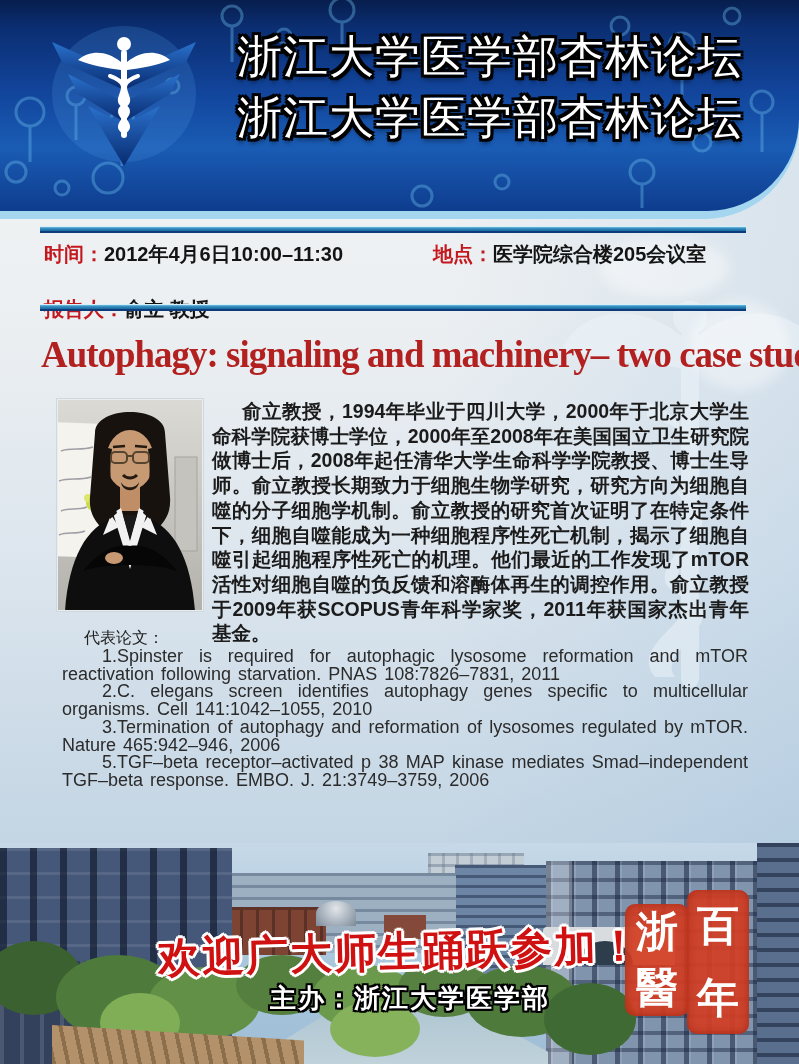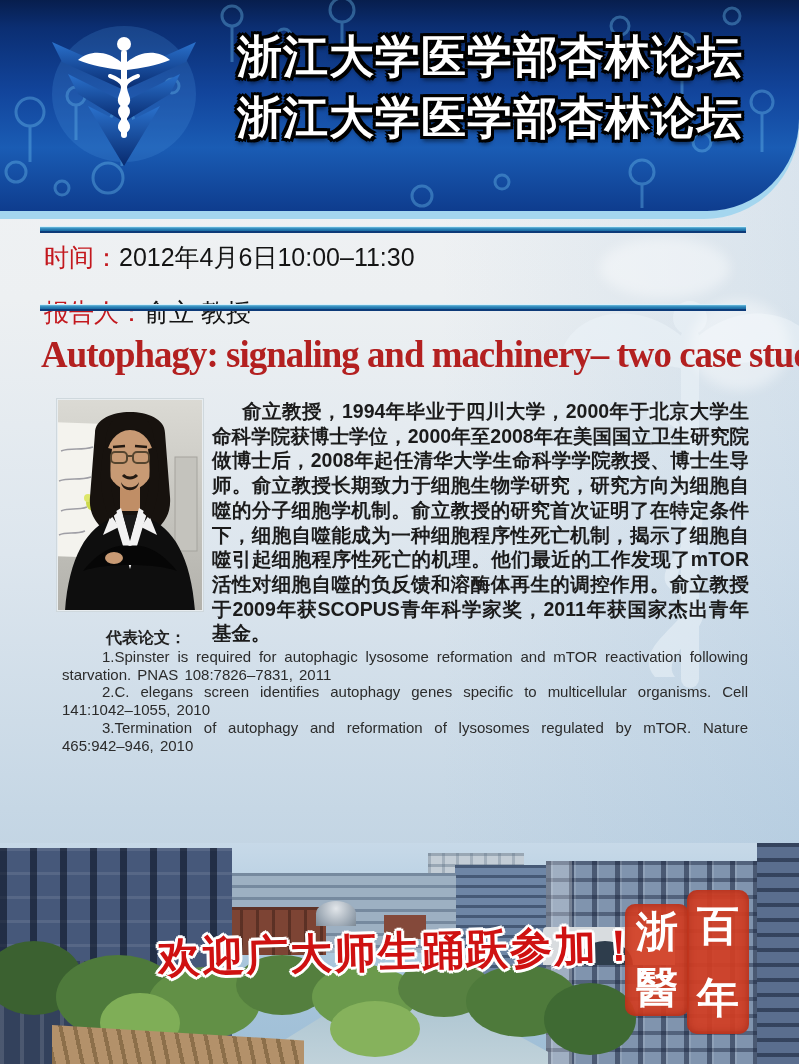--- a/index.html
+++ b/index.html
@@ -13,49 +13,49 @@
   .watermark{position:absolute; right:-26px; top:292px; width:270px; height:430px; opacity:.5; z-index:0;}
   .wisp{position:absolute;border-radius:50%;background:rgba(255,255,255,.4);filter:blur(6px);}
 
   
   .header-wrap{position:absolute;left:0;top:0;width:799px;height:219px;background:#a4d6ef;border-radius:0 0 95px 0;z-index:2;}
   .header{position:absolute;left:0;top:0;width:799px;height:211px;overflow:hidden;border-radius:0 0 92px 0;
     background:linear-gradient(180deg,#071e4d 0%,#0b2e72 13%,#12459c 44%,#1a5cb4 70%,#0e3c8e 100%);}
   .circuits{position:absolute;inset:0;}
   .logo{position:absolute;left:48px;top:18px;width:152px;height:150px;}
   .header-title{position:absolute;left:198px;top:26px;width:584px;text-align:center;color:#fff;
-    font-weight:bold;font-size:45px;line-height:61px;letter-spacing:1px;white-space:nowrap;
+    font-weight:normal;font-size:45px;line-height:61px;letter-spacing:1px;white-space:nowrap;
     text-shadow:-3px -3px 0 #000,3px -3px 0 #000,-3px 3px 0 #000,3px 3px 0 #000,0 -3px 0 #000,0 3px 0 #000,-3px 0 0 #000,3px 0 0 #000,0 5px 4px rgba(0,0,0,.55);}
 
   
   .bar{position:absolute;left:40px;width:706px;height:7px;z-index:2;
     background:linear-gradient(180deg,#6fbede 0%,#2f87ba 45%,#1a6aa2 100%);
     border-top:1px solid #d8effa;border-bottom:2px solid #0d3a78;}
   .bar1{top:226px;} .bar2{top:304px;}
 
   
-  .info-row{position:absolute;height:26px;font-size:25px;font-weight:normal;color:#141414;white-space:nowrap;z-index:2;}
+  .info-row{position:absolute;height:26px;font-size:20px;font-weight:bold;color:#141414;white-space:nowrap;z-index:2;}
   .info-label{color:#c3181e;}
   .r1l{left:44px;top:241px;} .r1r{left:433px;top:241px;}
   .r2l{left:44px;top:273px;margin-top:23px;} .r2r{left:433px;top:273px;}
 
   
   .lecture-title{position:absolute;left:30px;top:332px;width:740px;text-align:center;z-index:2;
     font-family:"Liberation Serif","DejaVu Serif",serif;font-weight:bold;font-size:38px;color:#b32020;
     letter-spacing:-1px;transform:scaleX(.97);white-space:nowrap;}
 
   
   .photo{position:absolute;left:57px;top:399px;width:146px;height:212px;z-index:2;box-shadow:0 0 0 1px #cfd8dd;}
   .bio-text{position:absolute;left:212px;top:399px;width:537px;z-index:2;
     font-size:19.5px;line-height:24.7px;font-weight:bold;color:#1b1b1b;text-align:justify;text-indent:30px;}
 
   
-  .pub-heading{position:absolute;left:106px;top:628px;font-size:16px;font-weight:bold;color:#222;z-index:3;}
+  .pub-heading{position:absolute;left:84px;top:628px;font-size:16px;font-weight:normal;color:#222;z-index:3;}
   .pubs{position:absolute;left:62px;top:648px;width:686px;z-index:3;}
-  .pubs p{font-size:15px;line-height:17.7px;color:#2b2b2b;text-align:justify;text-indent:40px;word-spacing:2px;}
+  .pubs p{font-size:18px;line-height:17.7px;color:#2b2b2b;text-align:justify;text-indent:40px;word-spacing:2px;}
 
   
   .campus{position:absolute;left:0;top:843px;width:799px;height:221px;z-index:1;overflow:hidden;
     background:linear-gradient(180deg,#c7d9e8 0%,#b7cfe2 25%,#a8c6dc 55%,#9fbed6 100%);}
   .bld{position:absolute;}
   .bld-left{left:0;top:5px;width:232px;height:207px;background-color:#46587a;
     background-image:repeating-linear-gradient(90deg,rgba(10,18,35,.6) 0 7px,transparent 7px 30px),
       repeating-linear-gradient(180deg,rgba(255,255,255,.09) 0 3px,transparent 3px 24px);}
   .bld-left2{left:0;top:118px;width:96px;height:103px;background-color:#33415c;
     background-image:repeating-linear-gradient(90deg,rgba(255,255,255,.12) 0 4px,transparent 4px 20px);}
@@ -186,20 +186,23 @@
         <div>浙江大学医学部杏林论坛</div>
         <div>浙江大学医学部杏林论坛</div>
       </div>
     </div>
   </div>
 
   <div class="bar bar1"></div>
 
   <div class="info-row r1l">
     <span class="info-label">时间：</span><span>2012年4月6日10:00–11:30</span>
+  </div>
+  <div class="info-row r1r">
+    <span class="info-label">地点：</span><span>医学院综合楼205会议室</span>
   </div>
   <div class="info-row r2l">
     <span class="info-label">报告人：</span><span>俞立 教授</span>
   </div>
 
   <div class="bar bar2"></div>
 
   <div class="lecture-title">Autophagy: signaling and machinery– two case study</div>
 
   <svg class="photo" viewBox="0 0 146 212">
@@ -244,21 +247,22 @@
     <ellipse cx="57" cy="159" rx="9" ry="6" fill="#c89a74"></ellipse>
     <rect x="0.5" y="0.5" width="145" height="211" fill="none" stroke="#e8edf0"></rect>
   </svg>
 
   <div class="bio-text">俞立教授，1994年毕业于四川大学，2000年于北京大学生命科学院获博士学位，2000年至2008年在美国国立卫生研究院做博士后，2008年起任清华大学生命科学学院教授、博士生导师。俞立教授长期致力于细胞生物学研究，研究方向为细胞自噬的分子细胞学机制。俞立教授的研究首次证明了在特定条件下，细胞自噬能成为一种细胞程序性死亡机制，揭示了细胞自噬引起细胞程序性死亡的机理。他们最近的工作发现了mTOR活性对细胞自噬的负反馈和溶酶体再生的调控作用。俞立教授于2009年获SCOPUS青年科学家奖，2011年获国家杰出青年基金。</div>
 
   <div class="pub-heading">代表论文：</div>
   <div class="pubs">
     <p>1.Spinster is required for autophagic lysosome reformation and mTOR reactivation following starvation. PNAS 108:7826–7831, 2011</p>
     <p>2.C. elegans screen identifies autophagy genes specific to multicellular organisms. Cell 141:1042–1055, 2010</p>
-    <p>3.Termination of autophagy and reformation of lysosomes regulated by mTOR. Nature 465:942–946, 2010</p>
+    <p>3.Termination of autophagy and reformation of lysosomes regulated by mTOR. Nature 465:942–946, 2006</p>
+    <p>5.TGF–beta receptor–activated p 38 MAP kinase mediates Smad–independent TGF–beta response. EMBO. J. 21:3749–3759, 2006</p>
   </div>
 
   <div class="campus">
     <div class="bld bld-white"></div>
     <div class="bld bld-glass"></div>
     <div class="bld bld-mid"></div>
     <div class="bld bld-red"></div>
     <div class="bld bld-red2"></div>
     <div class="bld dome"></div>
     <div class="bld bld-left"></div>
@@ -276,20 +280,21 @@
     <div class="tree" style="left:312px;top:122px;width:104px;height:64px;background:#6b9a4c;"></div>
     <div class="tree" style="left:398px;top:116px;width:92px;height:58px;background:#578141;"></div>
     <div class="tree" style="left:466px;top:122px;width:112px;height:72px;background:#4e7a3b;"></div>
     <div class="tree" style="left:544px;top:140px;width:92px;height:72px;background:#3f6a33;"></div>
     <div class="tree" style="left:100px;top:150px;width:80px;height:60px;background:#7fae57;"></div>
     <div class="tree" style="left:330px;top:158px;width:90px;height:56px;background:#86b25c;"></div>
     <div class="boardwalk"></div>
   </div>
 
   <div class="welcome">欢迎广大师生踊跃参加！</div>
+  <div class="organizer">主办：浙江大学医学部</div>
 
   <div class="seal">
     <div class="seal-col seal-left">
       <span>浙</span>
       <span>醫</span>
     </div>
     <div class="seal-col seal-right">
       <span>百</span>
       <span>年</span>
     </div>

